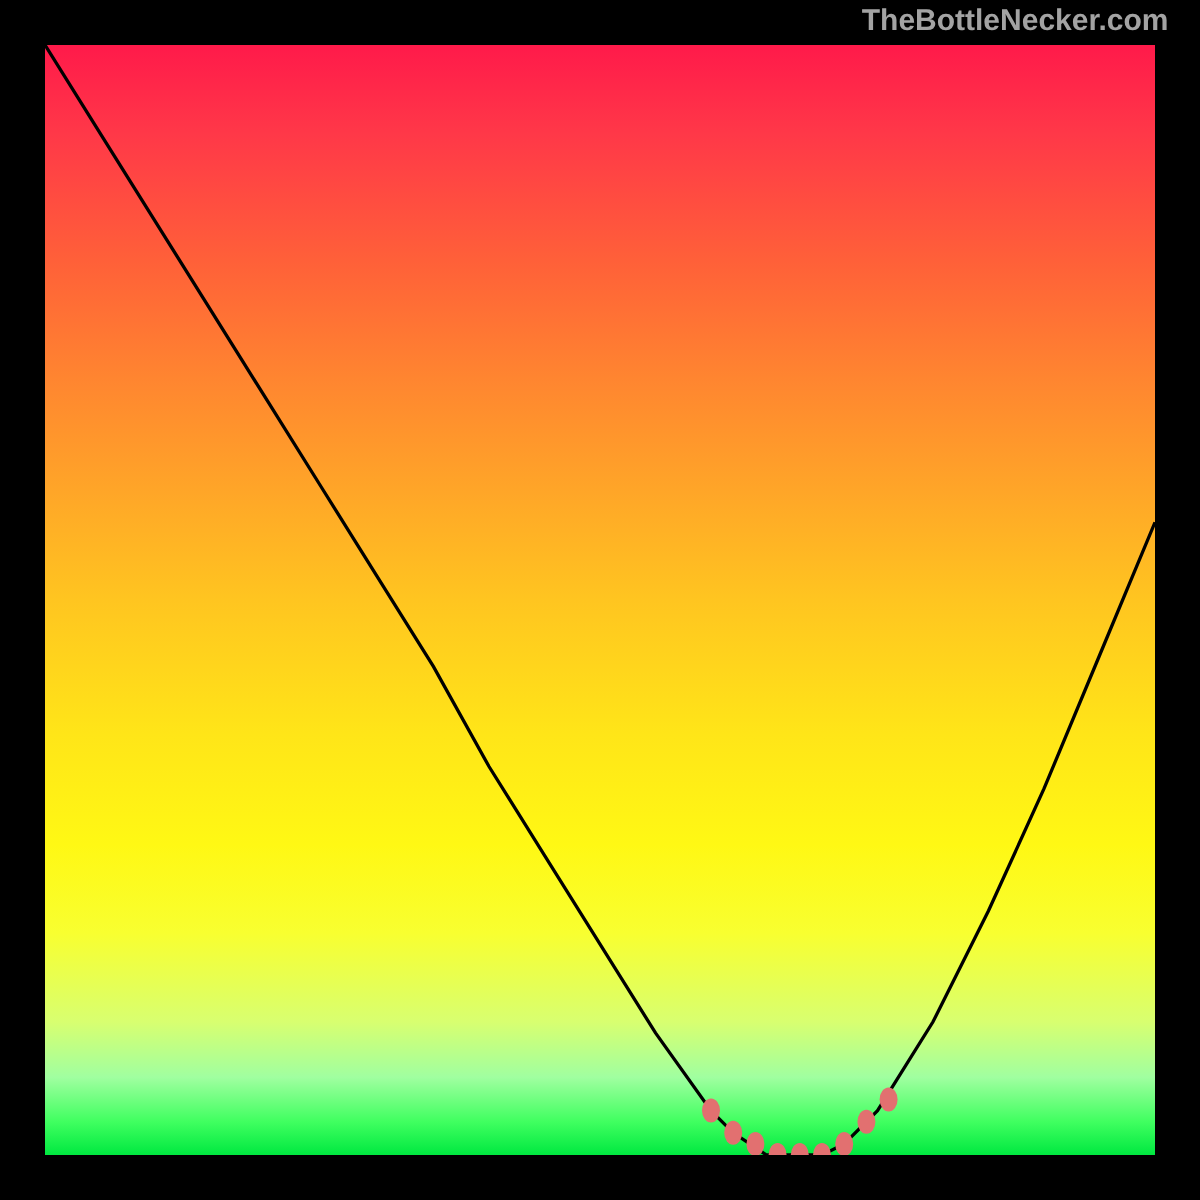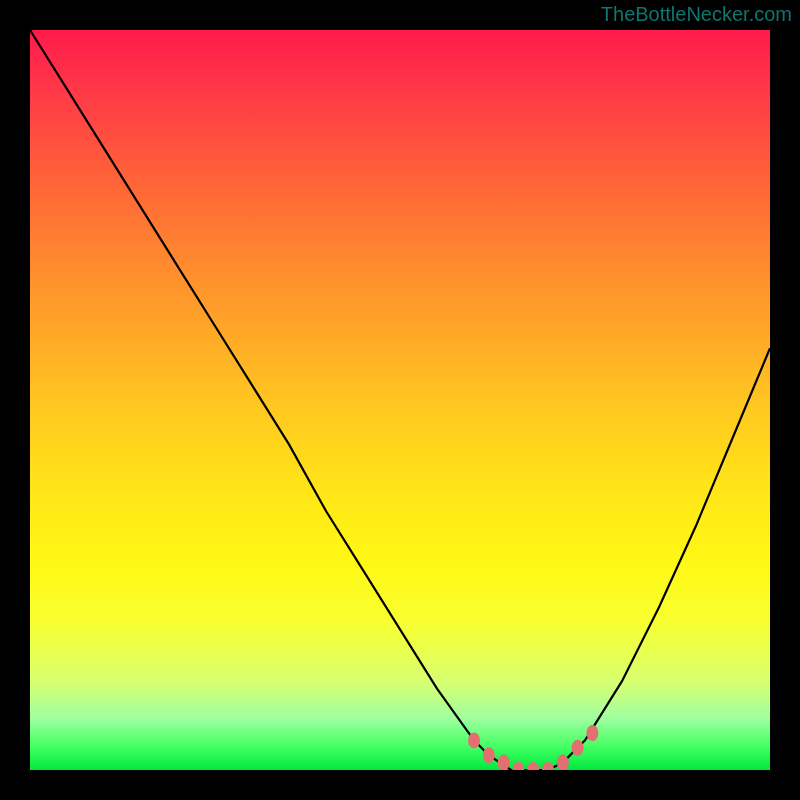--- a/index.html
+++ b/index.html
@@ -7,24 +7,24 @@
     padding: 0;
     width: 800px;
     height: 800px;
     background: #000000;
     position: relative;
     font-family: Arial, sans-serif;
   }
   .watermark {
     position: absolute;
     top: 3px;
-    right: 8px;
-    color: #0f766e;
+    right: 21px;
+    color: #a3a3a3;
     font-size: 20px;
-    font-weight: normal;
+    font-weight: bold;
     z-index: 10;
   }
   .plot-area {
     position: absolute;
     left: 30px;
     top: 30px;
     width: 740px;
     height: 740px;
     overflow: hidden;
   }

